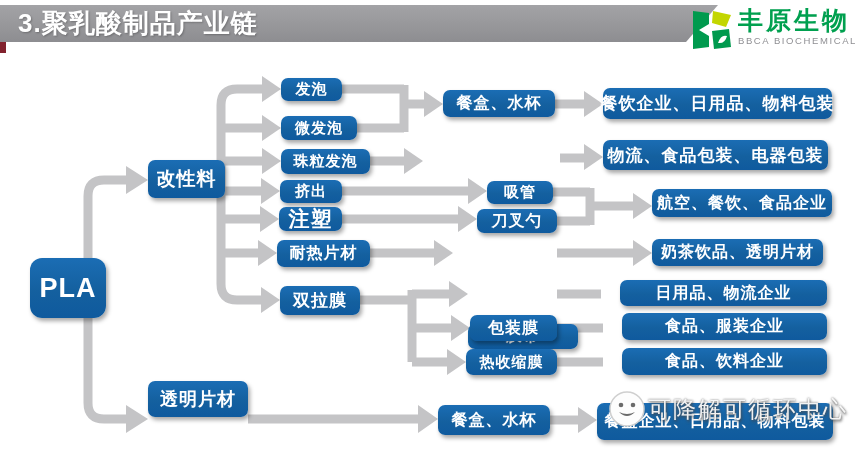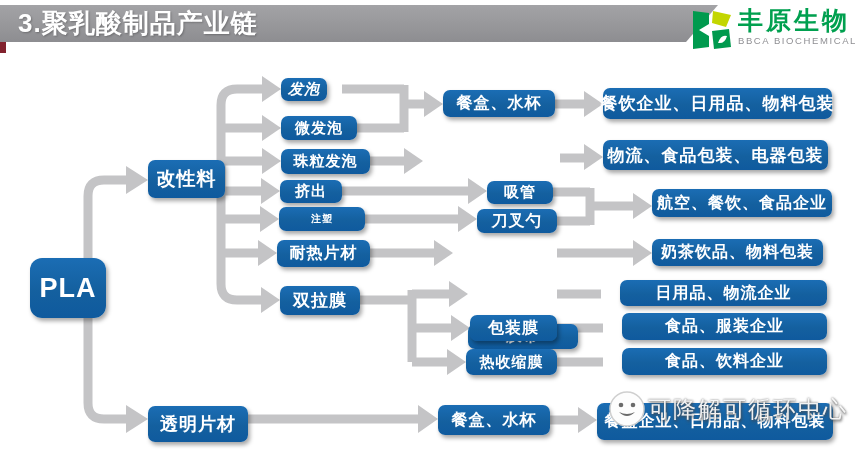--- a/index.html
+++ b/index.html
@@ -144,42 +144,42 @@
       <polygon points="470,328 451,315 451,341"></polygon>
       <polygon points="466,362 447,349 447,375"></polygon>
       <polygon points="438,419 418,405 418,433"></polygon>
       <polygon points="597,420 578,407 578,433"></polygon>
     </g>
   </svg>
 
   <div class="box root" style="left:30px;top:258px;width:76px;height:60px;">PLA</div>
 
   <div class="box" style="left:148px;top:160px;width:77px;height:38px;font-size:19px;">改性料</div>
-  <div class="box" style="left:148px;top:406px;width:100px;height:36px;font-size:18px;">透明片材</div>
+  <div class="box" style="left:148px;top:381px;width:100px;height:36px;font-size:18px;">透明片材</div>
 
-  <div class="box" style="left:281px;top:78px;width:46px;height:23px;font-size:15px;font-style:italic;">发泡</div>
+  <div class="box" style="left:281px;top:78px;width:61px;height:23px;font-size:15px;">发泡</div>
   <div class="box" style="left:281px;top:116px;width:76px;height:24px;font-size:15px;">微发泡</div>
   <div class="box" style="left:281px;top:149px;width:89px;height:25px;font-size:15px;">珠粒发泡</div>
   <div class="box" style="left:280px;top:180px;width:62px;height:23px;font-size:15px;">挤出</div>
-  <div class="box" style="left:279px;top:207px;width:86px;height:24px;font-size:10px;">注塑</div>
+  <div class="box" style="left:279px;top:207px;width:63px;height:24px;font-size:21px;">注塑</div>
   <div class="box" style="left:277px;top:240px;width:93px;height:27px;font-size:16px;">耐热片材</div>
   <div class="box" style="left:280px;top:286px;width:80px;height:29px;font-size:17px;">双拉膜</div>
 
   <div class="box" style="left:443px;top:90px;width:112px;height:27px;font-size:16px;">餐盒、水杯</div>
   <div class="box" style="left:487px;top:181px;width:66px;height:23px;font-size:15px;">吸管</div>
   <div class="box" style="left:477px;top:209px;width:80px;height:24px;font-size:16px;">刀叉勺</div>
   <div class="box" style="left:468px;top:282px;width:110px;height:25px;font-size:16px;margin-top:42px;">胶带</div>
   <div class="box" style="left:470px;top:315px;width:87px;height:26px;font-size:16px;">包装膜</div>
   <div class="box" style="left:466px;top:349px;width:91px;height:26px;font-size:15px;">热收缩膜</div>
   <div class="box" style="left:438px;top:405px;width:112px;height:30px;font-size:16px;">餐盒、水杯</div>
 
   <div class="box" style="left:603px;top:88px;width:229px;height:31px;font-size:17px;">餐饮企业、日用品、物料包装</div>
   <div class="box" style="left:603px;top:140px;width:225px;height:30px;font-size:17px;">物流、食品包装、电器包装</div>
   <div class="box" style="left:652px;top:189px;width:180px;height:28px;font-size:16px;">航空、餐饮、食品企业</div>
-  <div class="box" style="left:652px;top:239px;width:171px;height:27px;font-size:16px;">奶茶饮品、物料包装</div>
+  <div class="box" style="left:652px;top:239px;width:171px;height:27px;font-size:16px;">奶茶饮品、透明片材</div>
   <div class="box" style="left:620px;top:280px;width:207px;height:26px;font-size:16px;">日用品、物流企业</div>
   <div class="box" style="left:622px;top:348px;width:205px;height:27px;font-size:16px;">食品、饮料企业</div>
   <div class="box" style="left:622px;top:313px;width:205px;height:27px;font-size:16px;">食品、服装企业</div>
   <div class="box" style="left:597px;top:403px;width:236px;height:37px;font-size:16px;">餐盒企业、日用品、物料包装</div>
 
   <div id="watermark">
     <svg width="38" height="38" viewBox="0 0 38 38">
       <circle cx="19" cy="19" r="17" fill="#fdfdfd" stroke="#cfcfcf" stroke-width="1.5"></circle>
       <circle cx="13" cy="15" r="2.3" fill="#6b6b6b"></circle>
       <circle cx="25" cy="15" r="2.3" fill="#6b6b6b"></circle>

